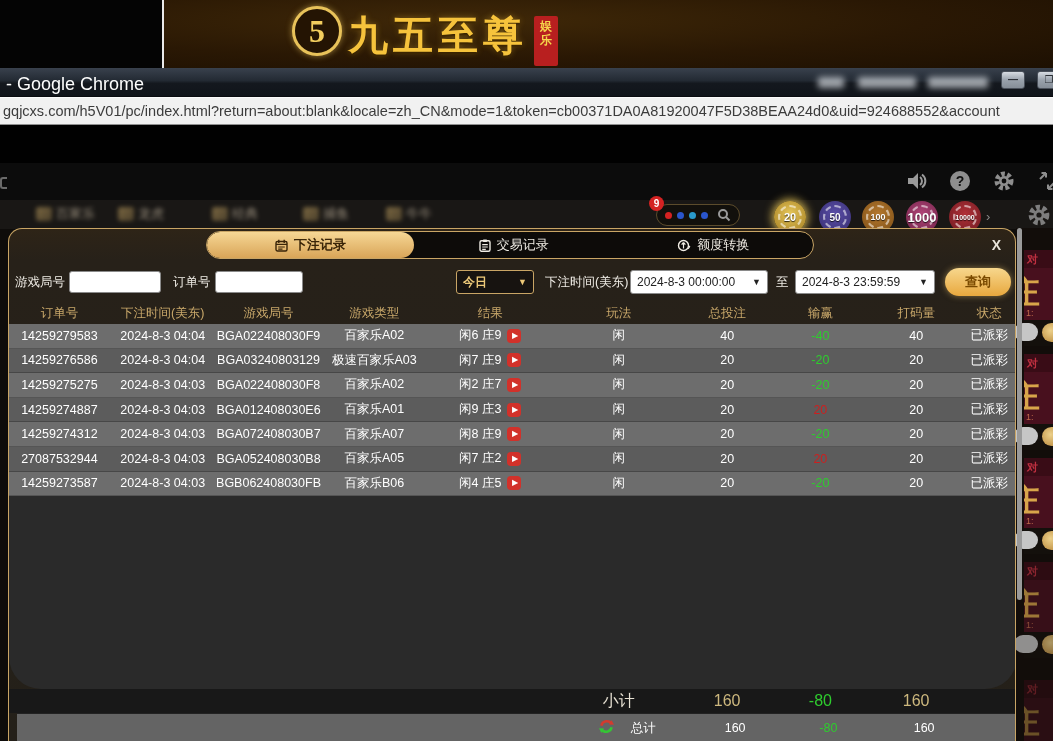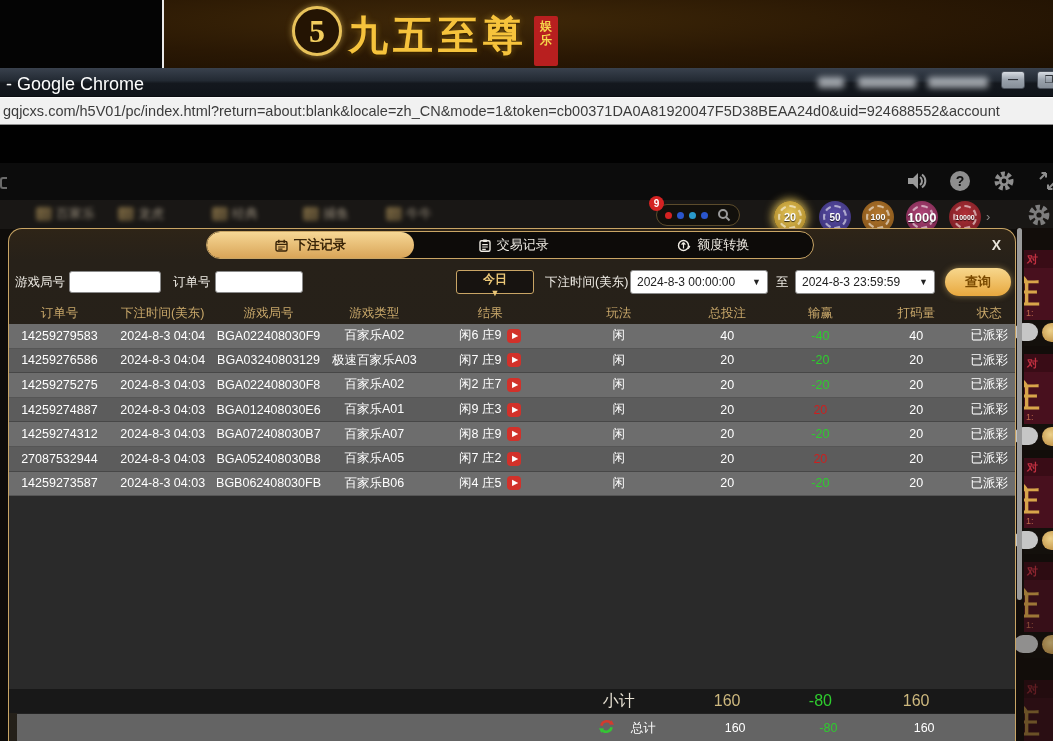--- a/index.html
+++ b/index.html
@@ -88,31 +88,31 @@
   .tab { flex:1; display:flex; align-items:center; justify-content:center; gap:6px; color:#f0ece4;
     font-size:13px; cursor:pointer; }
   .tab.active { flex:0 0 207px; border-radius:14px; background:linear-gradient(180deg,#f6d795,#d9a558);
     color:#3a2508; font-weight:bold; }
   .modal-close { position:absolute; right:14px; top:8px; color:#e8e4da; font-size:14px; font-weight:bold; cursor:pointer; }
 
   .filter-row { position:absolute; left:0; top:38px; width:1008px; height:30px; }
   .filter-row .flabel { position:absolute; top:7px; color:#f0ede6; font-size:12.5px; }
   .finput { position:absolute; top:4px; height:22px; background:#fff; border:1px solid #8a8a8a; border-radius:3px; font-size:12px; padding:0 4px; }
   .fselect { position:absolute; top:3px; height:24px; border-radius:3px; font-size:12px; display:flex; align-items:center; justify-content:space-between; padding:0 6px; cursor:pointer; }
-  .fselect.darkgold { background:#171310; border:1px solid #c9a565; color:#ecc878; font-weight:bold;flex-direction:column; }
+  .fselect.darkgold { background:#171310; border:1px solid #c9a565; color:#ecc878; font-weight:bold; }
   .fselect.white { background:#fff; border:1px solid #8a8a8a; color:#222; }
   .fselect .caret { font-size:9px; }
   .search-btn { position:absolute; top:1px; width:66px; height:28px; border-radius:14px;
     background:linear-gradient(180deg,#f7d78d,#e8a83e); color:#7a4a00; font-weight:bold; font-size:13px;
     border:none; cursor:pointer; box-shadow:0 0 6px rgba(240,200,110,.5); }
 
   .grid { display:grid; grid-template-columns:10% 10.5% 10.5% 10.5% 12.5% 13% 8.5% 10% 9% 5.5%; align-items:center; }
   .grid > div { text-align:center; overflow:hidden; white-space:nowrap; }
   .thead { position:absolute; left:0; top:72px; width:1008px; height:24px; color:#c9a86a; font-size:12.5px; }
-  .tbody { position:absolute; left:0; top:95px; width:1008px; height:365px; background:#2a2a2a; }
+  .tbody { position:absolute; left:0; top:95px; width:1008px; height:365px; background:#2a2a2a;border-radius:32px; }
   .trow { height:24.6px; color:#fff; font-size:12.5px; border-bottom:1px solid rgba(0,0,0,.22); }
   .trow.light { background:#6d6d6d; }
   .trow.dark { background:#5c5c5c; }
   .rescell { display:flex; align-items:center; justify-content:center; gap:6px; }
   .play-btn { width:14px; height:14px; border-radius:4px; background:#d2312a; color:#fff; font-size:8px;
     display:inline-flex; align-items:center; justify-content:center; cursor:pointer; line-height:1; padding-left:1px; }
   .win.green { color:#2ecc2e; }
   .win.red { color:#cc2020; }
 
   .subtotal-row { position:absolute; left:0; top:460px; width:1008px; height:24px; background:#181818; font-size:16px; }

